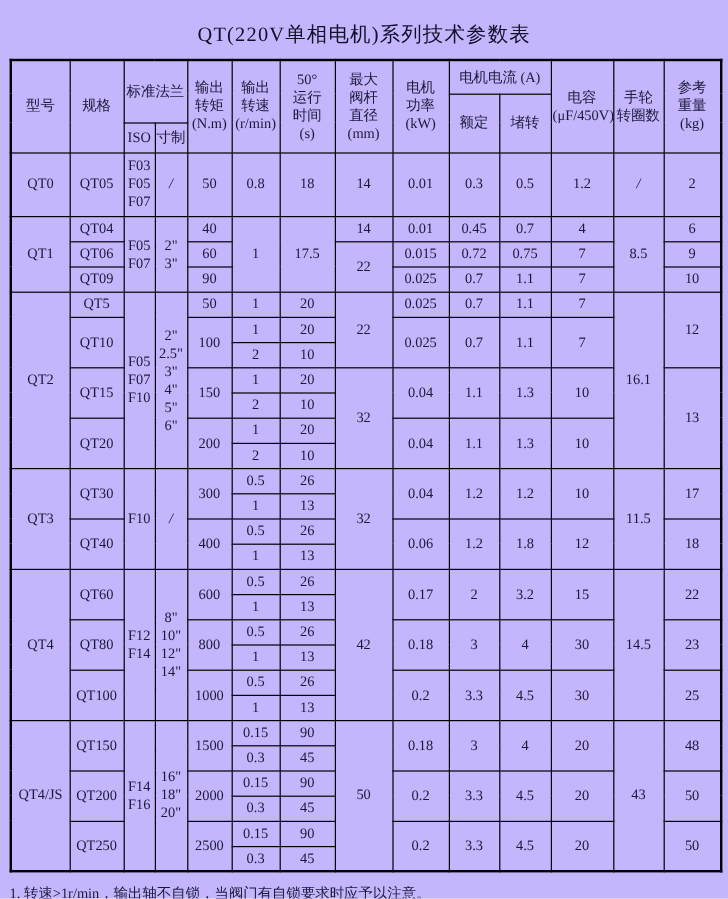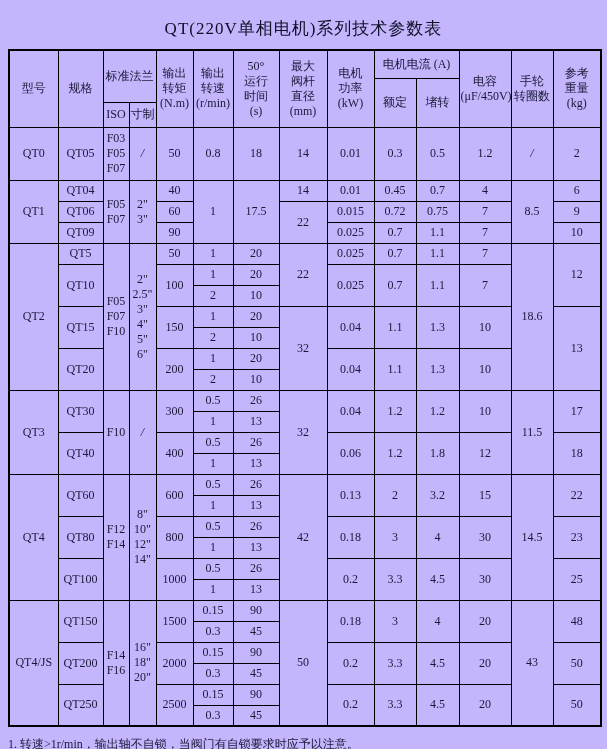--- a/index.html
+++ b/index.html
@@ -191,21 +191,21 @@
 5"
 6"</td>
           <td>50</td>
           <td>1</td>
           <td>20</td>
           <td rowspan="3">22</td>
           <td>0.025</td>
           <td>0.7</td>
           <td>1.1</td>
           <td>7</td>
-          <td rowspan="7">18.6</td>
+          <td rowspan="7">16.1</td>
           <td rowspan="3">12</td>
         </tr>
         <tr>
           <td rowspan="2">QT10</td>
           <td rowspan="2">100</td>
           <td>1</td>
           <td>20</td>
           <td rowspan="2">0.025</td>
           <td rowspan="2">0.7</td>
           <td rowspan="2">1.1</td>
@@ -286,21 +286,21 @@
           <td rowspan="6">F12
 F14</td>
           <td rowspan="6">8"
 10"
 12"
 14"</td>
           <td rowspan="2">600</td>
           <td>0.5</td>
           <td>26</td>
           <td rowspan="6">42</td>
-          <td rowspan="2">0.13</td>
+          <td rowspan="2">0.17</td>
           <td rowspan="2">2</td>
           <td rowspan="2">3.2</td>
           <td rowspan="2">15</td>
           <td rowspan="6">14.5</td>
           <td rowspan="2">22</td>
         </tr>
         <tr>
           <td>1</td>
           <td>13</td>
         </tr>

